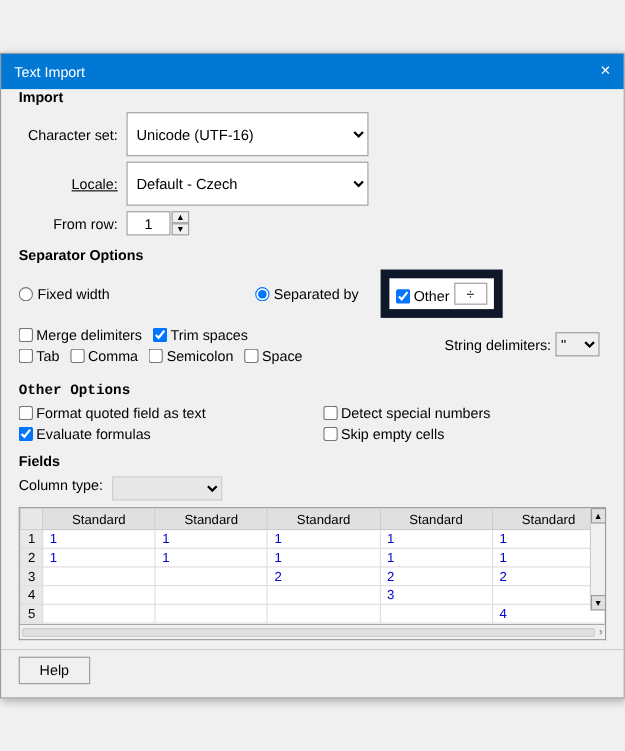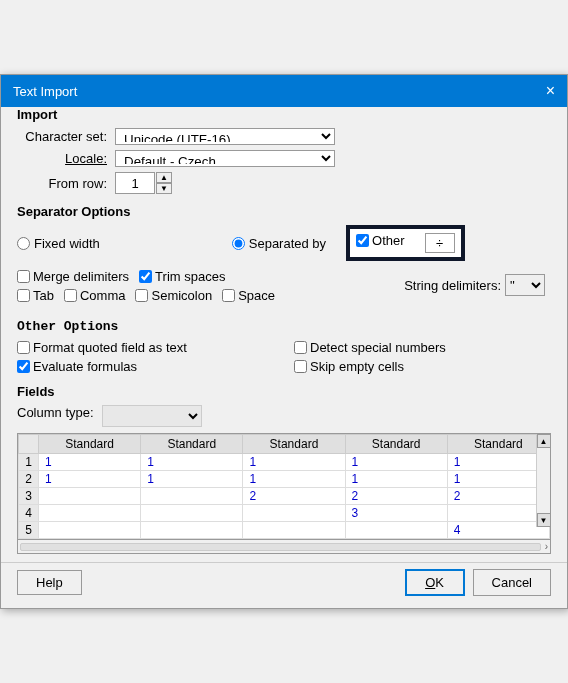--- a/index.html
+++ b/index.html
@@ -59,21 +59,21 @@
     .form-label-plain {
       min-width: 90px;
       text-align: right;
       margin-right: 8px;
     }
     select.form-select {
       width: 220px;
       padding: 2px 4px;
       border: 1px solid #999;
       background: white;
-      height: 17px;
+      height: 40px;
     }
     .spinner-wrap {
       display: flex;
       align-items: center;
     }
     .spinner-input {
       width: 40px;
       height: 22px;
       border: 1px solid #999;
       text-align: center;
@@ -126,25 +126,25 @@
       display: flex;
       flex-direction: column;
       width: 100%;
     }
     .sep-row1 {
       display: flex;
       align-items: center;
       margin-bottom: 6px;
     }
     .right-panel {
-      border: 4px solid #0f172a;
+      border: 8px solid #0f172a;
       padding: 4px 6px;
       display: flex;
-      align-items: flex-start;
-      gap: 20px;
+      align-items: flex-end;
+      gap: 4px;
       background: white;
       margin-left: 8px;
     }
     
     .other-options-grid {
       display: grid;
       grid-template-columns: 1fr 1fr;
       gap: 4px 20px;
       margin-top: 2px;
     }
@@ -454,20 +454,14 @@
 
       <div style="display:flex; align-items:center; border:1px solid #999; border-top:none; background:#f0f0f0; height:14px; padding: 0 2px;">
         <div style="flex:1; height:8px; background:#e0e0e0; border:1px solid #ccc; border-radius:2px;"></div>
         <span style="margin-left:4px; font-size:10px; color:#666;">›</span>
       </div>
     </div>
   </div>
 
   <div class="button-row">
     <button class="btn">Help</button>
-    <div style="display:flex; gap:8px;">
-      <button class="btn btn-ok">
-        <span><u>O</u></span><span>K</span>
-      </button>
-      <button class="btn">Cancel</button>
-    </div>
   </div>
 </div>
 
 </body></html>

